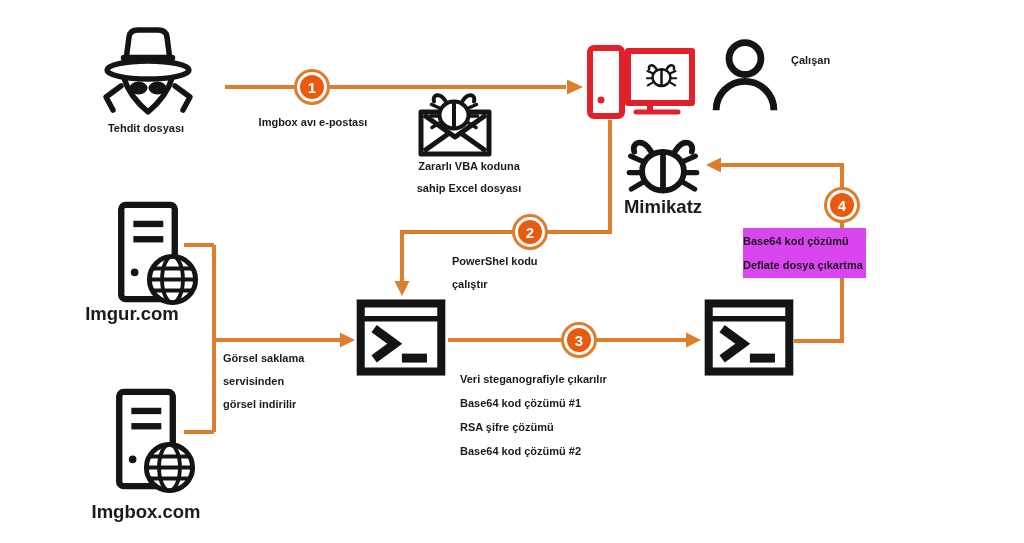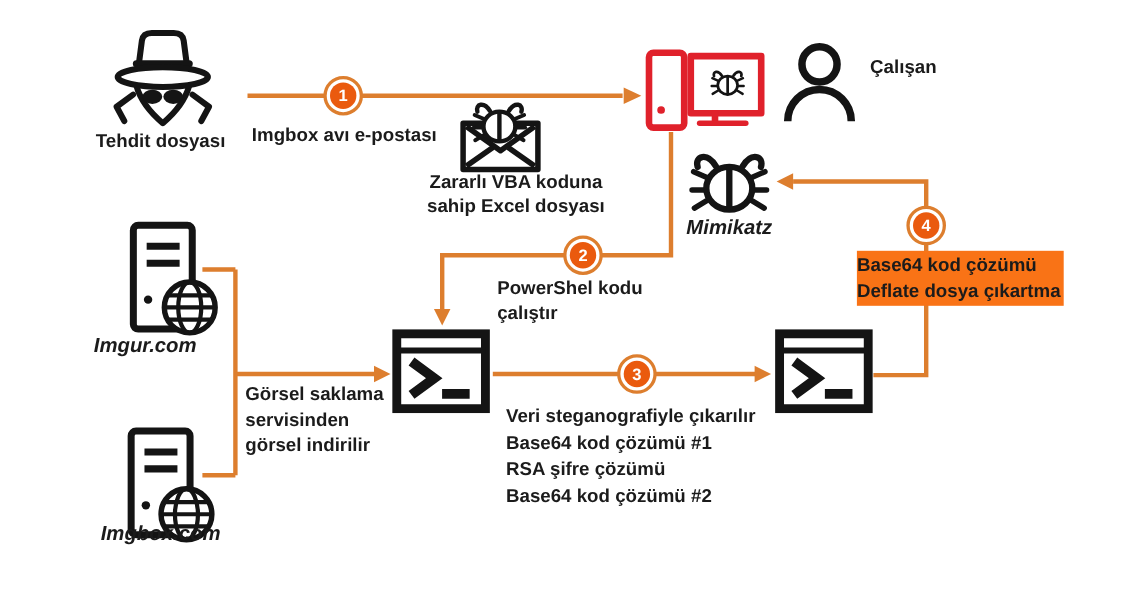--- a/index.html
+++ b/index.html
@@ -1,24 +1,24 @@
 <!DOCTYPE html>
 <html><head>
 <meta charset="utf-8">
 <style>
   html,body{margin:0;padding:0;background:#fff;}
   .canvas{
     position:relative;width:1024px;height:543px;background:#ffffff;overflow:hidden;
     font-family:"Liberation Sans", sans-serif;color:#1b1b1b;
   }
   .layer-svg{position:absolute;left:0;top:0;z-index:1;}
-  .label{position:absolute;z-index:2;font-weight:700;font-size:17px;line-height:23px;white-space:nowrap;}
+  .label{position:absolute;z-index:2;font-weight:700;font-size:11px;line-height:23px;white-space:nowrap;}
   .label.centered{transform:translateX(-50%);text-align:center;}
-  .label.big{font-size:18.5px;font-style:italic;}
-  .label.bg-white{background:#f97316;padding:1px 3px 1px 0;margin-left:36px;}
+  .label.big{font-size:18.5px;}
+  .label.bg-white{background:#d946ef;padding:1px 3px 1px 0;}
   .lh24{line-height:24px;}
   .badge{
     position:absolute;z-index:3;width:30px;height:30px;border:3px solid #DD7E2E;background:#fff;
     border-radius:50%;transform:translate(-50%,-50%);display:flex;align-items:center;justify-content:center;
   }
   .badge-num{
     width:24px;height:24px;border-radius:50%;background:#EA5A0E;color:#fff;font-size:15px;font-weight:700;
     display:flex;align-items:center;justify-content:center;
   }
 </style>
@@ -176,15 +176,15 @@
   </div>
 
   <div class="label" style="left:223px;top:347px">
     <div>Görsel saklama</div>
     <div>servisinden</div>
     <div>görsel indirilir</div>
   </div>
 
   <div class="label centered big" style="left:132px;top:302px">Imgur.com</div>
 
-  <div class="label centered big" style="left:146px;top:473px">Imgbox.com</div>
+  <div class="label centered big" style="left:146px;top:500px">Imgbox.com</div>
 
 </div>
 
 </body></html>

